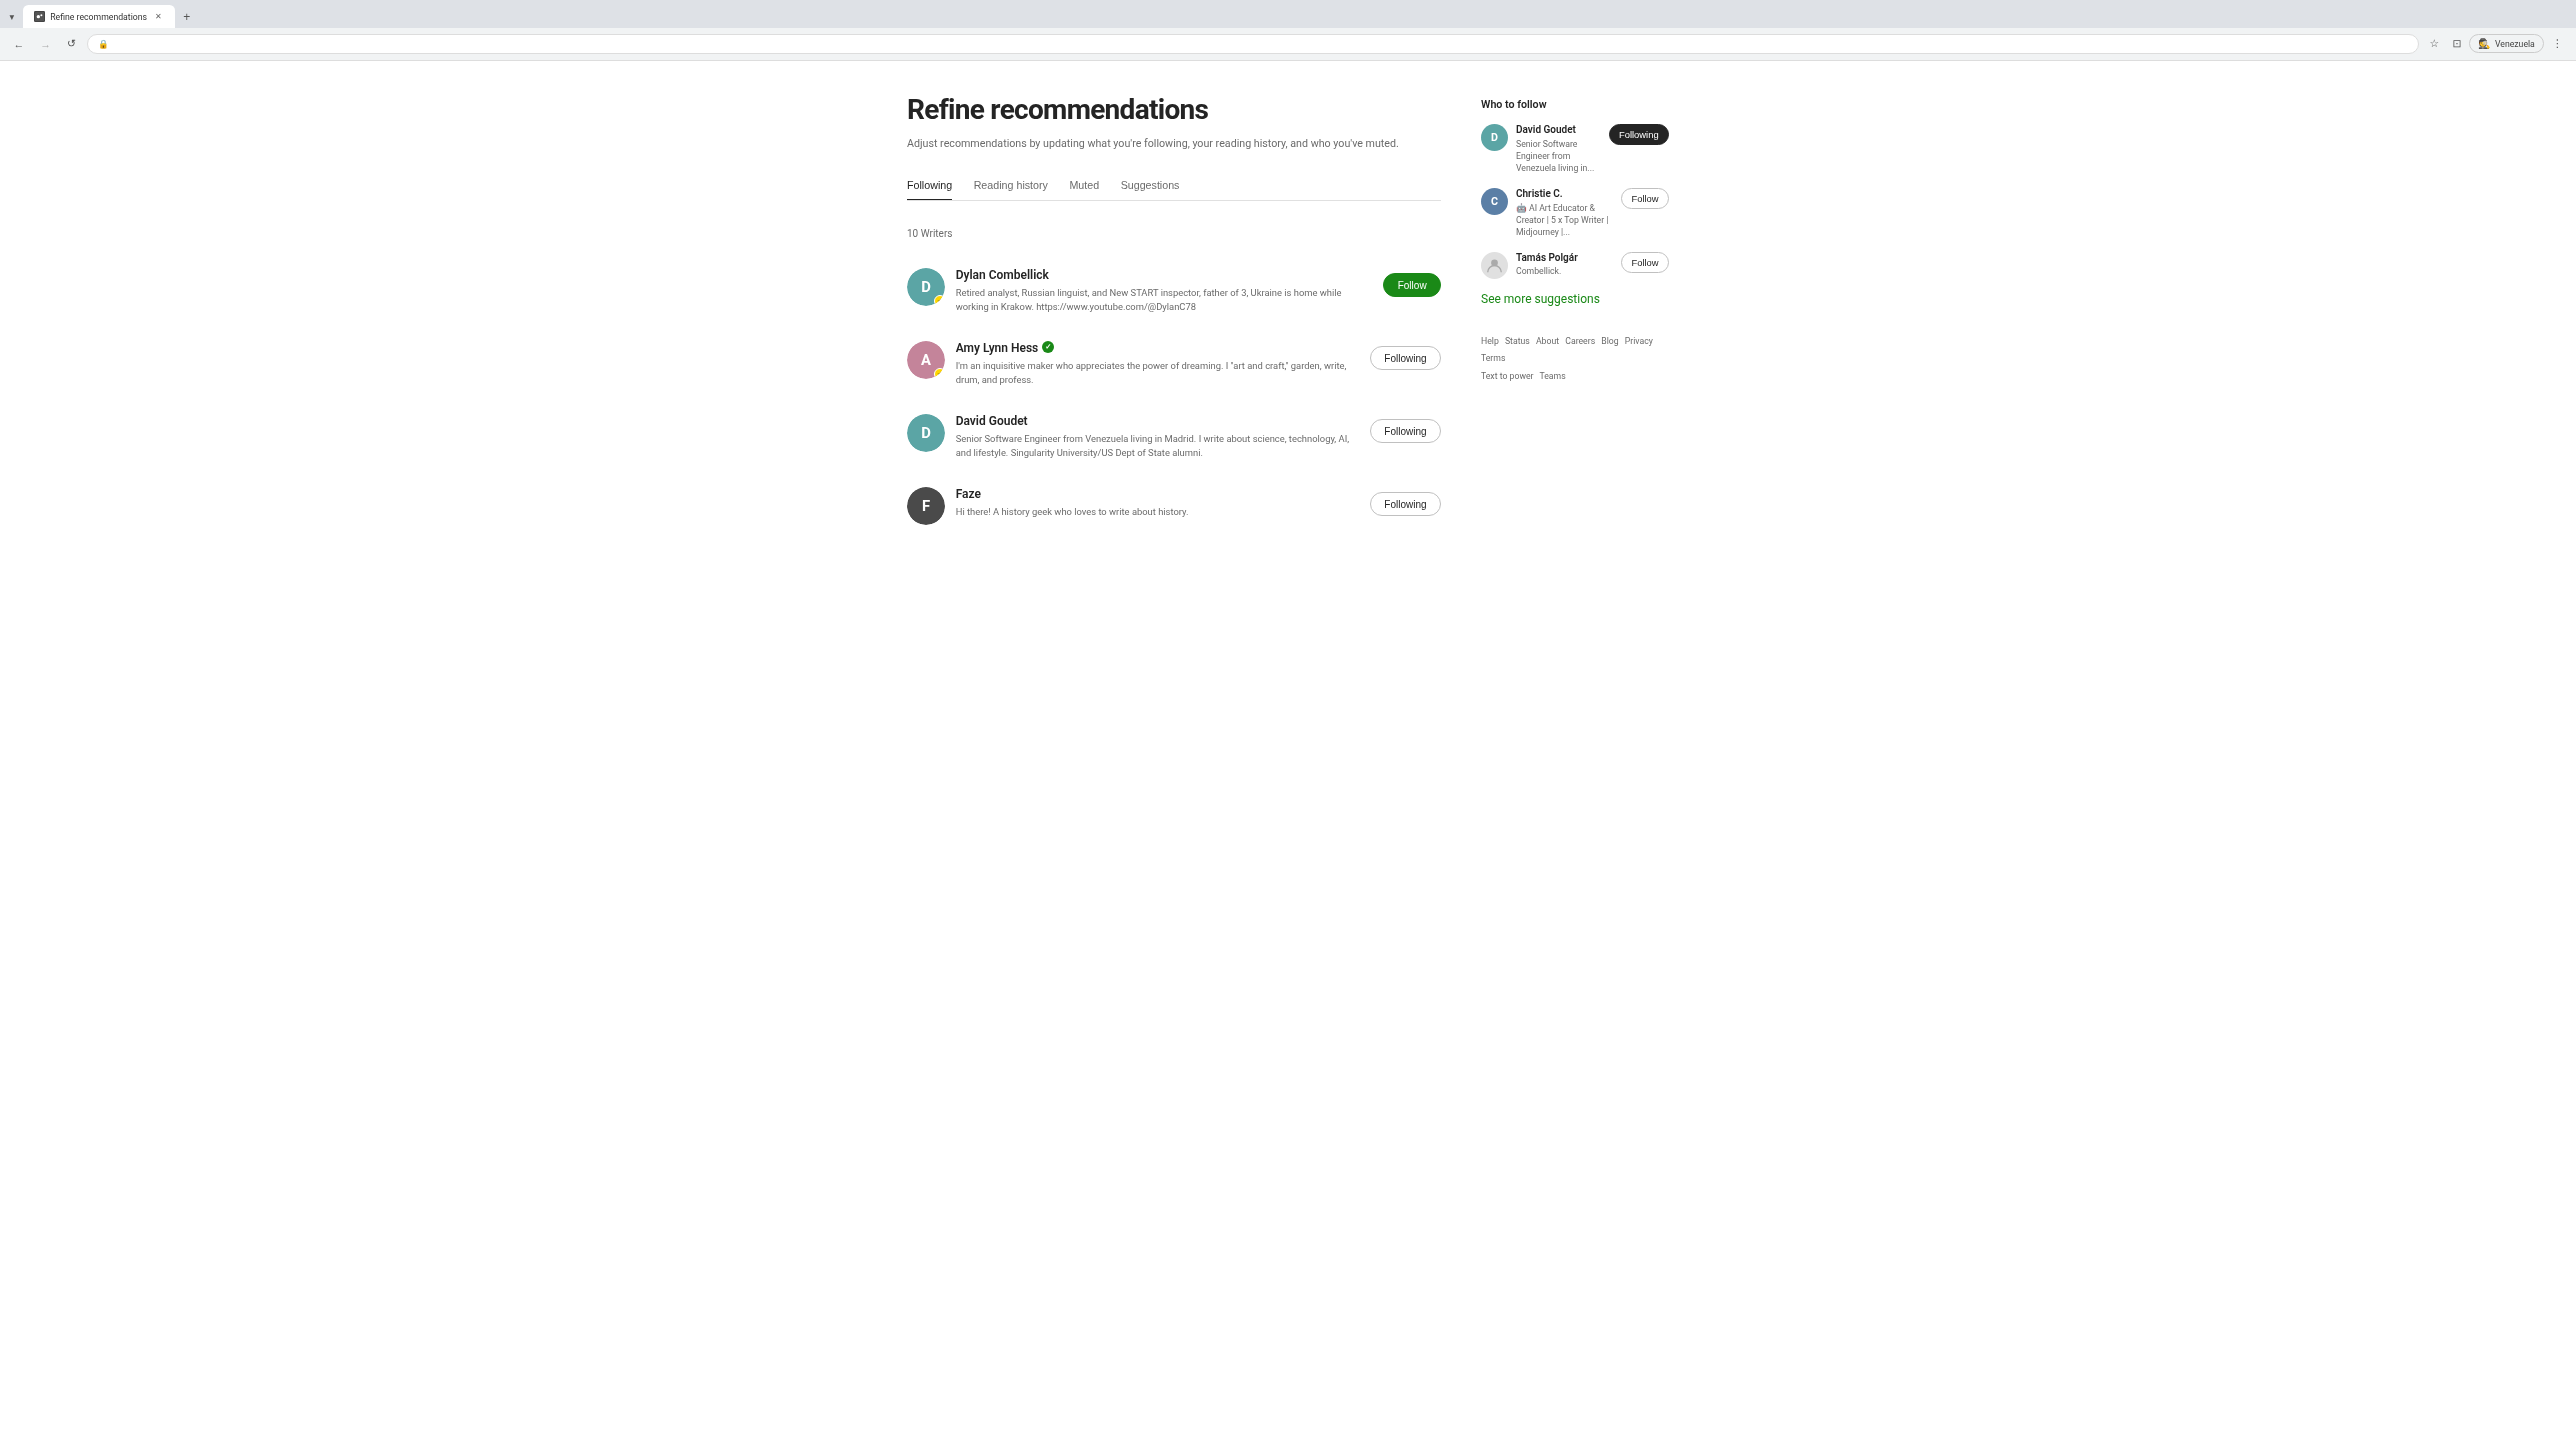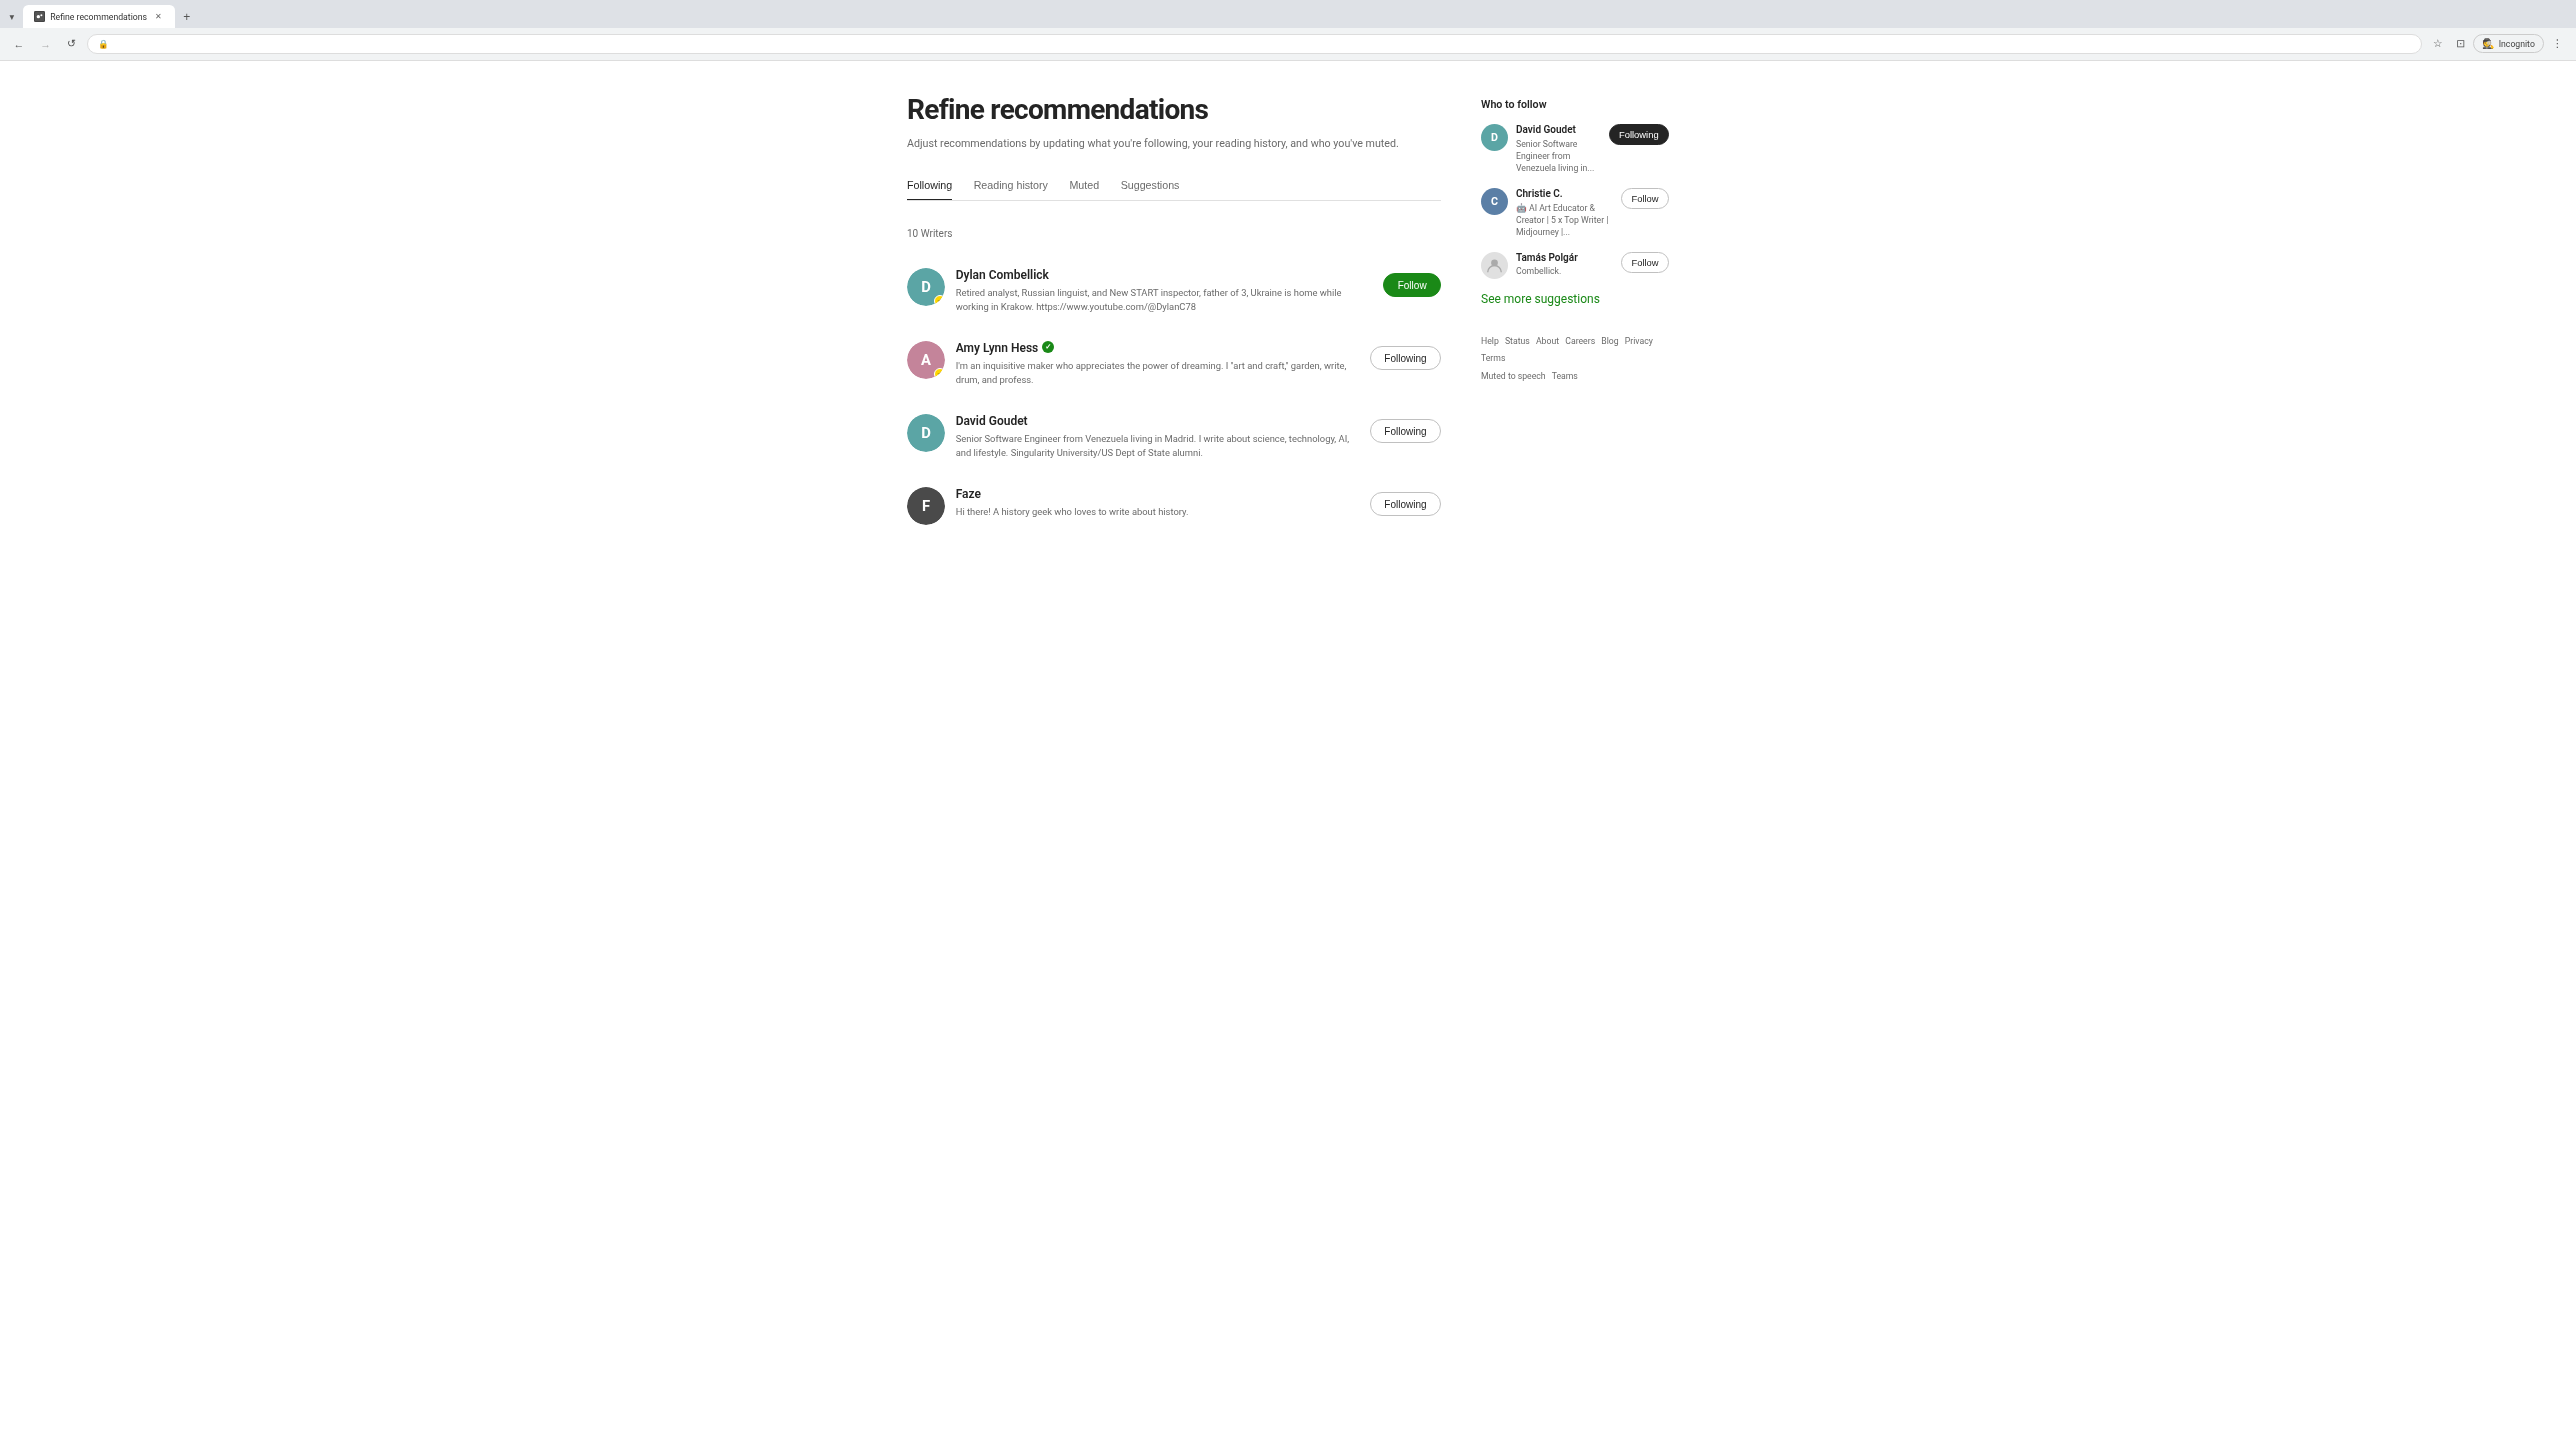--- a/index.html
+++ b/index.html
@@ -422,21 +422,21 @@
     <button class="nav-btn" disabled="">→</button>
     <button class="nav-btn">↺</button>
     <div class="address-bar">
       <span style="font-size:8.7px;color:#555;">🔒</span>
     </div>
     <div class="toolbar-actions">
       <button class="toolbar-btn">☆</button>
       <button class="toolbar-btn">⊡</button>
       <div class="incognito-badge">
         <span style="font-size:10px;">🕵</span>
-        <span>Incognito</span>
+        <span>Venezuela</span>
       </div>
       <button class="toolbar-btn">⋮</button>
     </div>
   </div>
 </div>
 
 <div class="page-container">
 
   <div class="main-content">
 
@@ -549,20 +549,20 @@
 
     <div class="sidebar-footer">
       <a href="#">Help</a>
       <a href="#">Status</a>
       <a href="#">About</a>
       <a href="#">Careers</a>
       <a href="#">Blog</a>
       <a href="#">Privacy</a>
       <a href="#">Terms</a>
       <br>
-      <a href="#">Muted to speech</a>
+      <a href="#">Text to power</a>
       <a href="#">Teams</a>
     </div>
 
   </aside>
 
 </div>
 
 
 </body></html>

